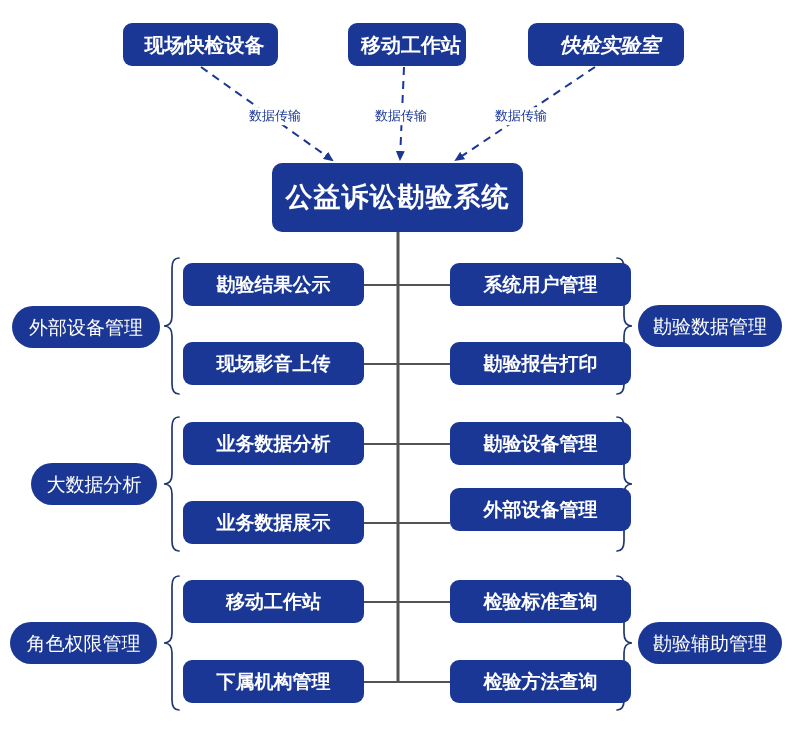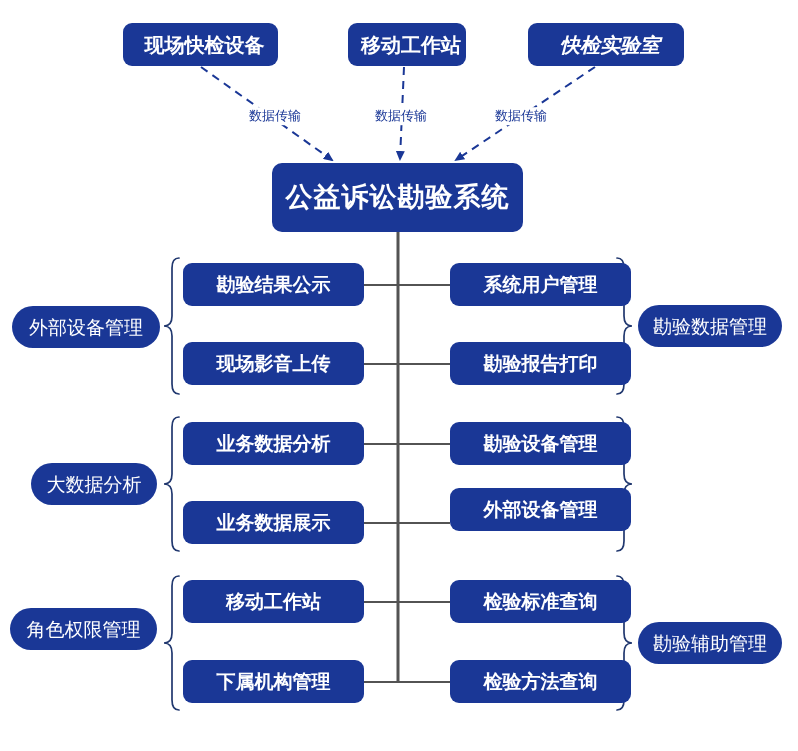--- a/index.html
+++ b/index.html
@@ -82,17 +82,17 @@
 
   <div class="node feat r" style="top:263px;">系统用户管理</div>
   <div class="node feat r" style="top:342px;">勘验报告打印</div>
   <div class="node feat r" style="top:422px;">勘验设备管理</div>
   <div class="node feat r" style="top:480px;margin-top:8px;">外部设备管理</div>
   <div class="node feat r" style="top:580px;">检验标准查询</div>
   <div class="node feat r" style="top:660px;">检验方法查询</div>
 
   <div class="pill" style="left:12px;top:306px;width:148px;">外部设备管理</div>
   <div class="pill" style="left:31px;top:463px;width:126px;">大数据分析</div>
-  <div class="pill" style="left:10px;top:608px;width:147px;">角色权限管理</div>
+  <div class="pill" style="left:10px;top:622px;width:147px;">角色权限管理</div>
   <div class="pill" style="left:638px;top:305px;width:144px;">勘验数据管理</div>
   <div class="pill" style="left:638px;top:622px;width:144px;">勘验辅助管理</div>
 
 </div>
 
 </body></html>

